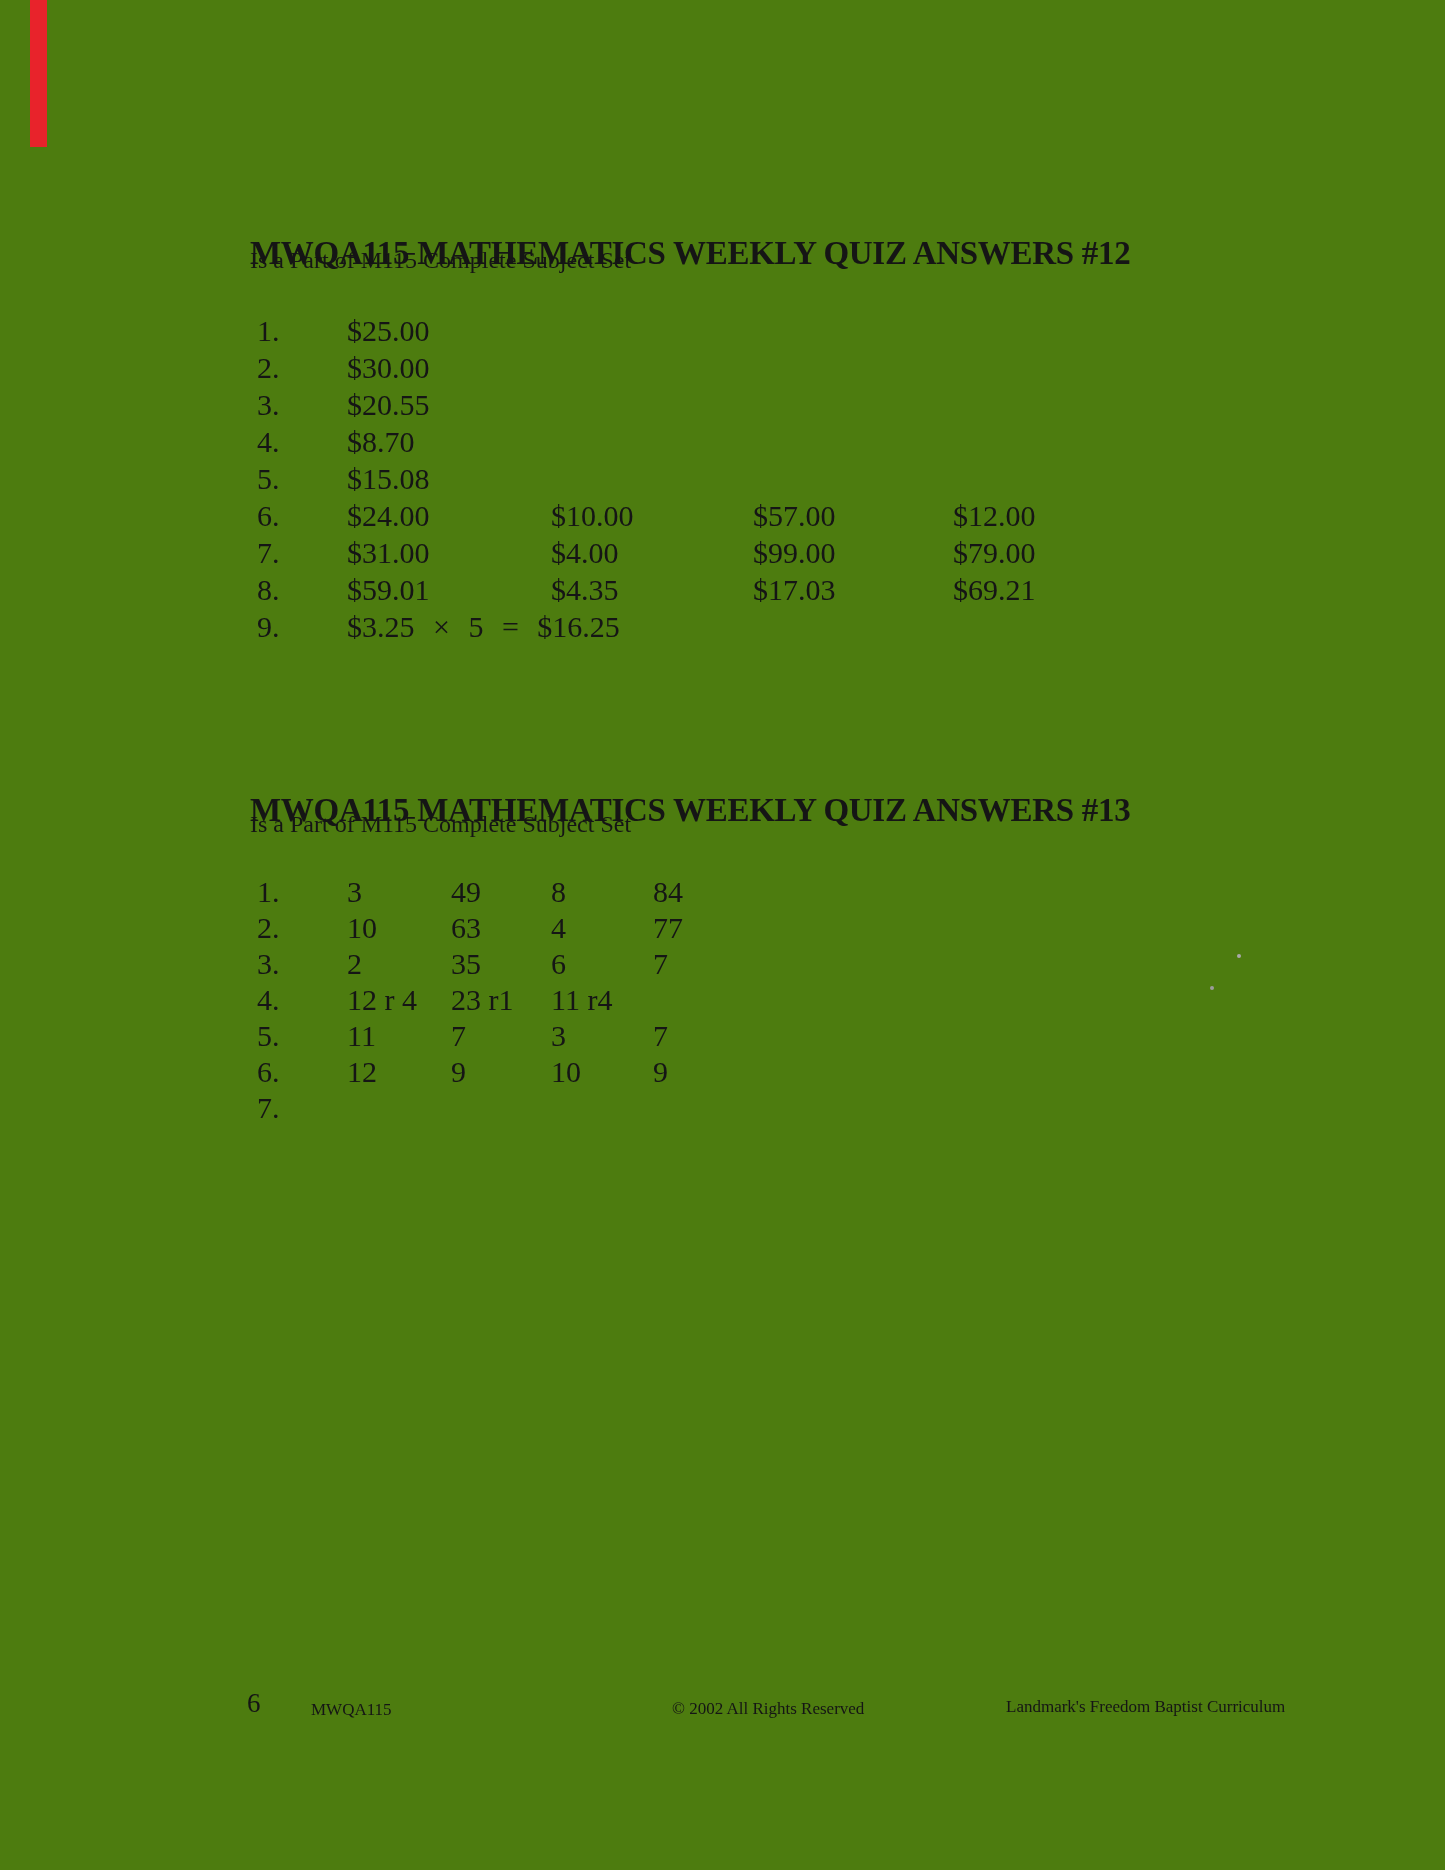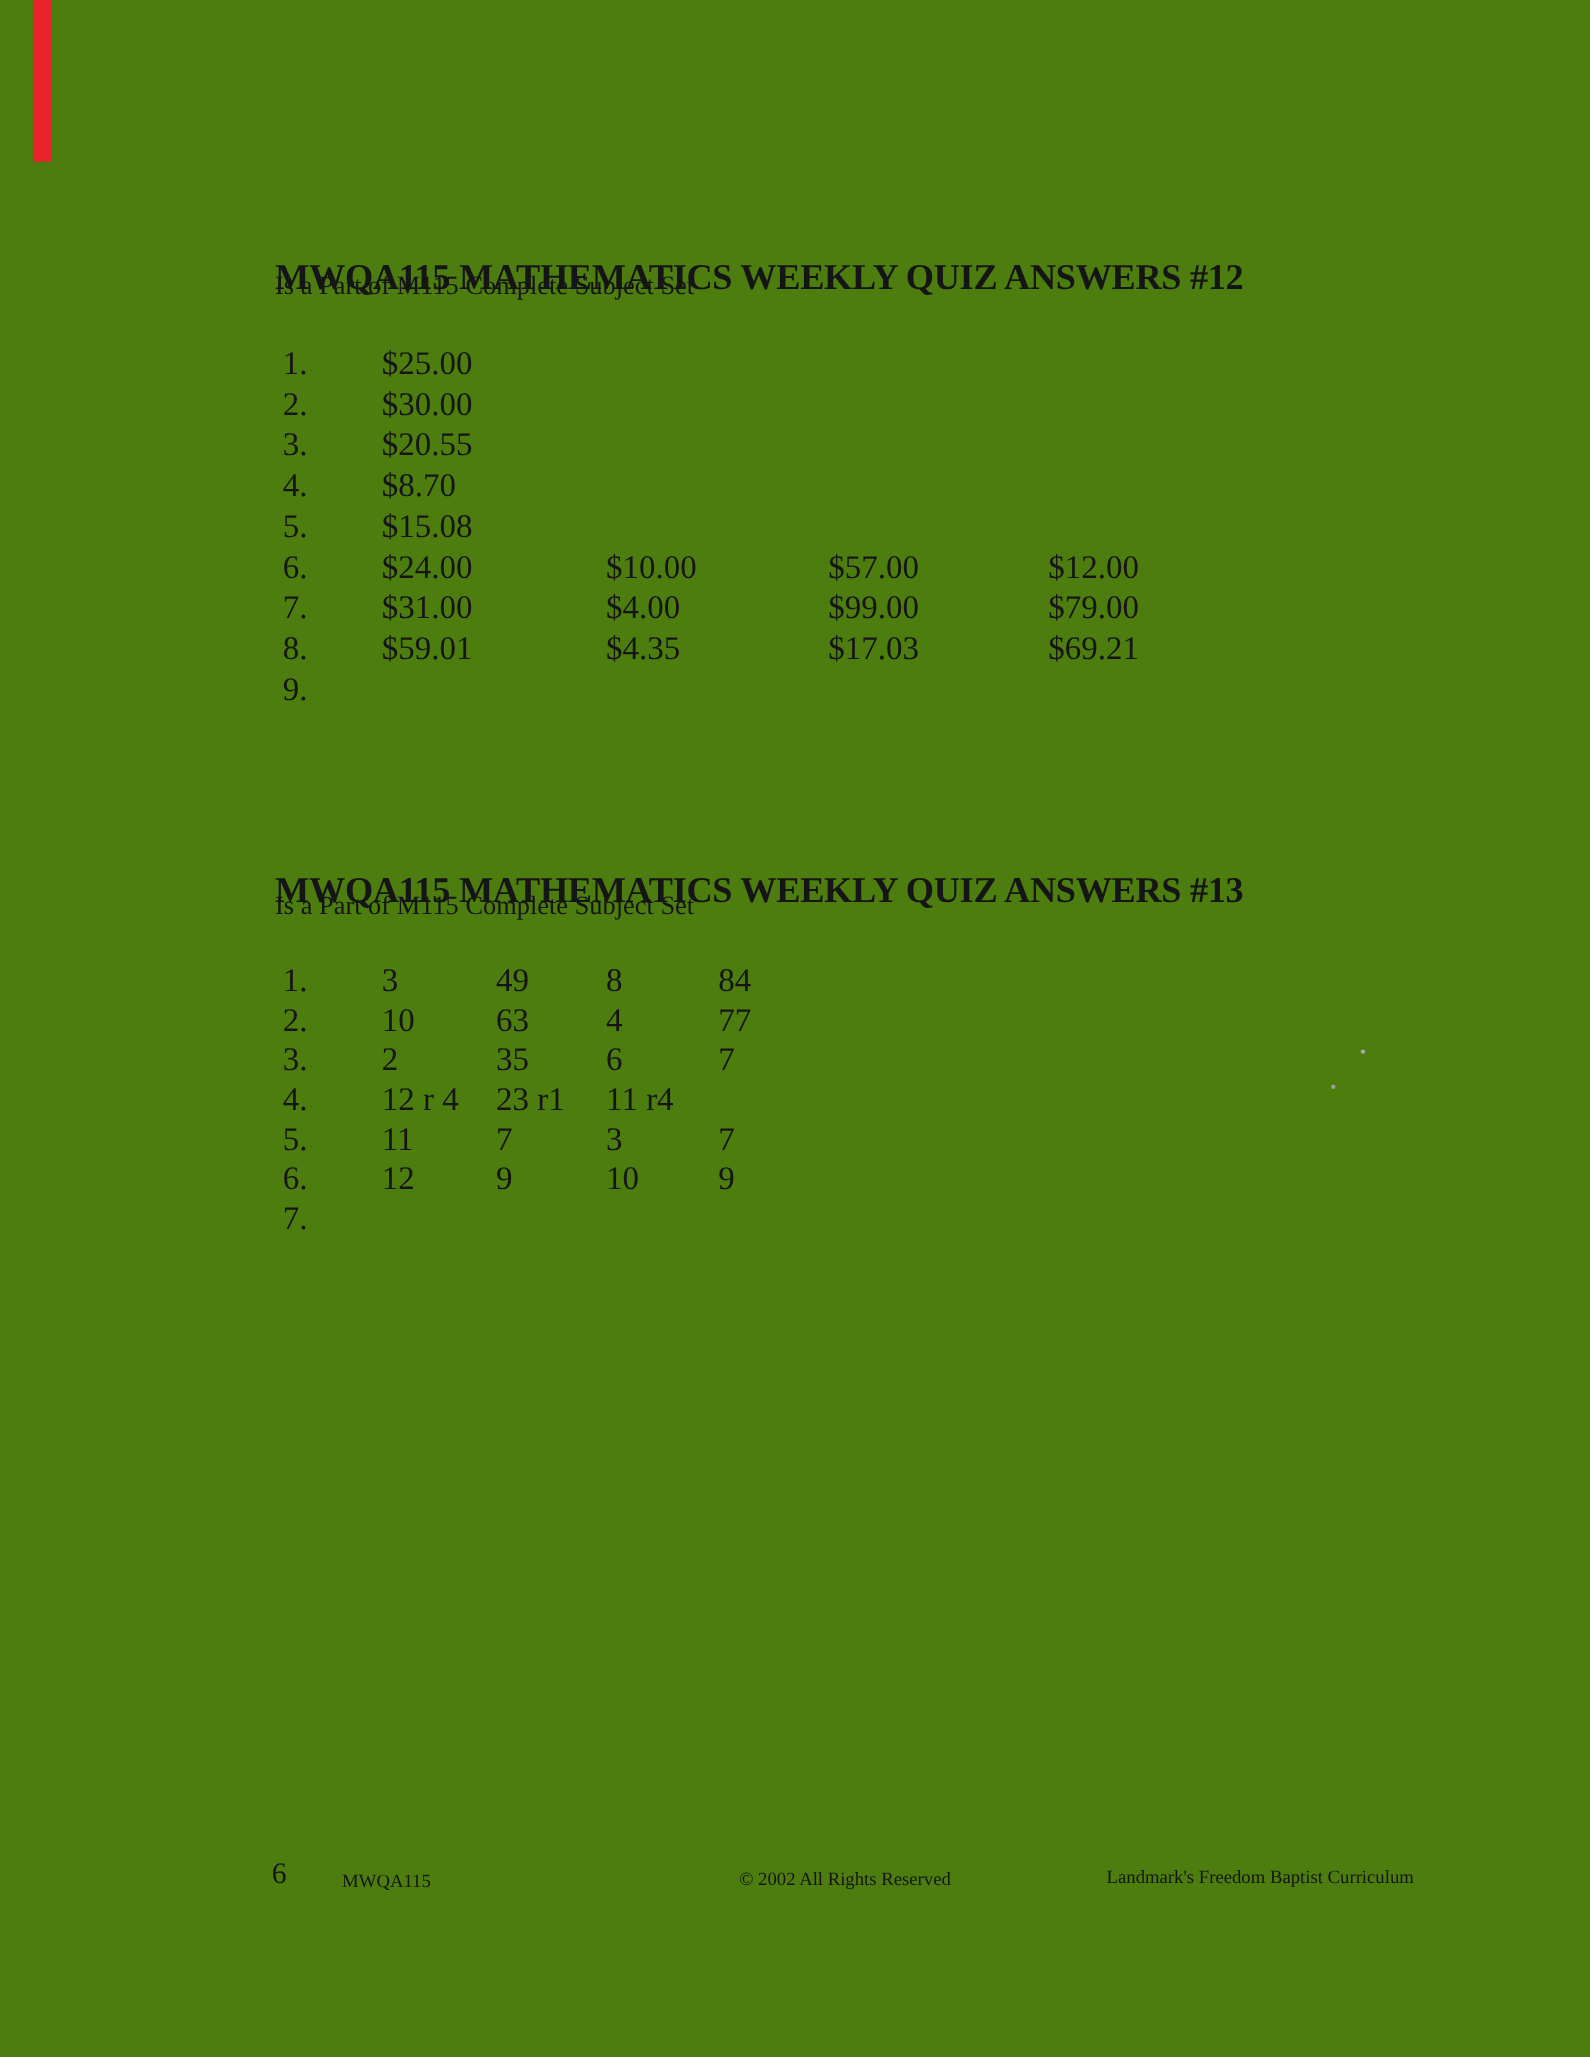--- a/index.html
+++ b/index.html
@@ -99,20 +99,21 @@
         </div>
         <div class="answer-row">
           <span class="num">8.</span>
           <span class="val">$59.01</span>
           <span class="val">$4.35</span>
           <span class="val">$17.03</span>
           <span class="val">$69.21</span>
         </div>
         <div class="answer-row row-span">
           <span class="num">9.</span>
+          <span class="val">$3.25 × 5 = $16.25</span>
         </div>
       </div>
   </section>
 
   <section>
     <h1 class="section-title" style="left:250px;top:770px;text-align:right;">MWQA115 MATHEMATICS WEEKLY QUIZ ANSWERS #13</h1>
     <div class="section-subtitle" style="left:250px;top:811px;">Is a Part of M115 Complete Subject Set</div>
     <div class="answers sec13" style="top:874px;">
         <div class="answer-row">
           <span class="num">1.</span>

